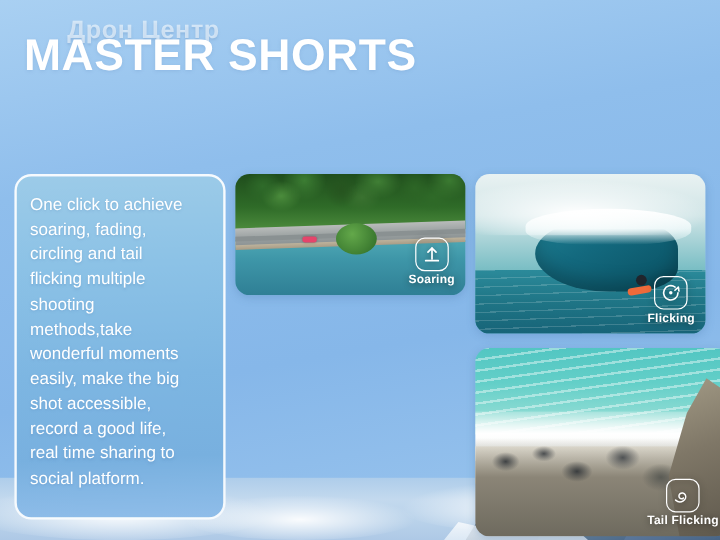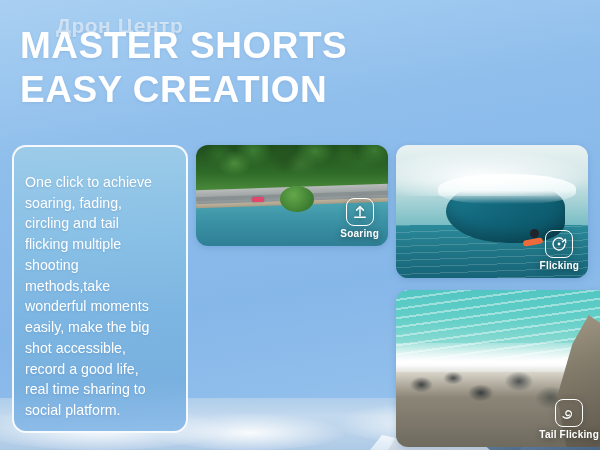--- a/index.html
+++ b/index.html
@@ -60,21 +60,20 @@
   .desc-card{
     position:absolute;left:12px;top:145px;width:176px;height:288px;
     border:2px solid rgba(255,255,255,.92);border-radius:14px;
     background:linear-gradient(178deg,#9ccbe8 0%,#8cc2e6 26%,#7db6e2 58%,#78b0df 82%,#8fbde9 100%);
     box-sizing:border-box;overflow:hidden;
   }
   .desc-text{
     padding:14px 21px 0 11px;
     color:#ffffff;font-size:14.2px;line-height:1.46;
     text-shadow:0 1px 2px rgba(90,135,185,.35);
-    margin-top:11px;
   }
   
   .tile{
     position:absolute;border-radius:12px;overflow:hidden;
     box-shadow:0 2px 7px rgba(70,115,165,.28);
   }
   .t-tl{left:196px;top:145px;width:192px;height:101px;}
   .t-tr{left:396px;top:145px;width:192px;height:133px;}
   .t-bl{left:196px;top:290px;width:192px;height:133px;}
   .t-br{left:396px;top:290px;width:192px;height:157px;padding-left:20px;}
@@ -200,21 +199,20 @@
     <div class="bb-mtn m1"></div>
     <div class="bb-mtn m2"></div>
     <div class="bb-mtn m3"></div>
     <div class="m-snow"></div>
   </div>
 
   <div class="watermark">Дрон Центр</div>
 
   <div class="headline">
     <span class="l1">MASTER SHORTS</span>
-    <span class="l2">EASY CREATION</span>
   </div>
 
   <div class="desc-card">
     <div class="desc-text">One click to achieve soaring, fading, circling and tail flicking multiple shooting methods,take wonderful moments easily, make the big shot accessible, record a good life, real time sharing to social platform.</div>
   </div>
 
   <div class="tile t-tl">
     <div class="art">
       <div class="a1-forest"></div>
       <div class="a1-water"></div>

